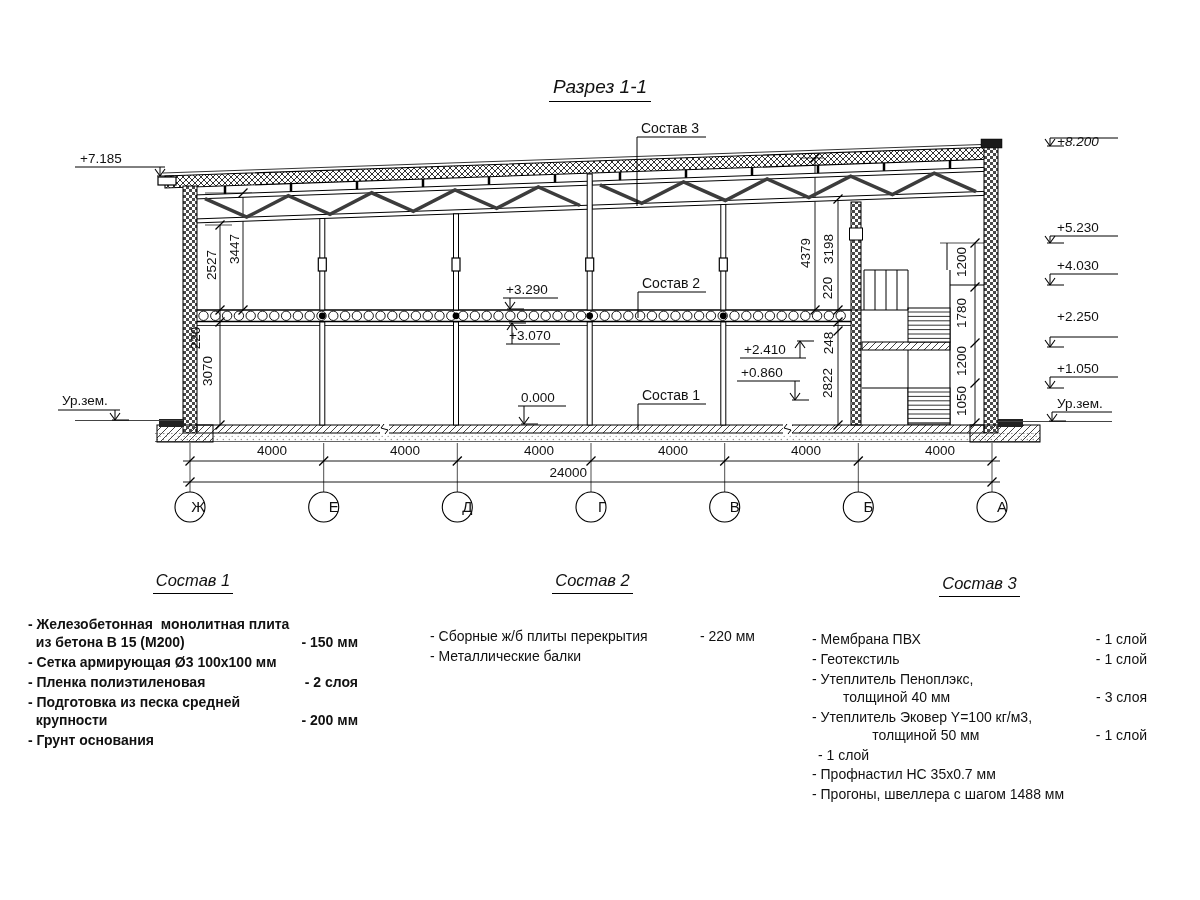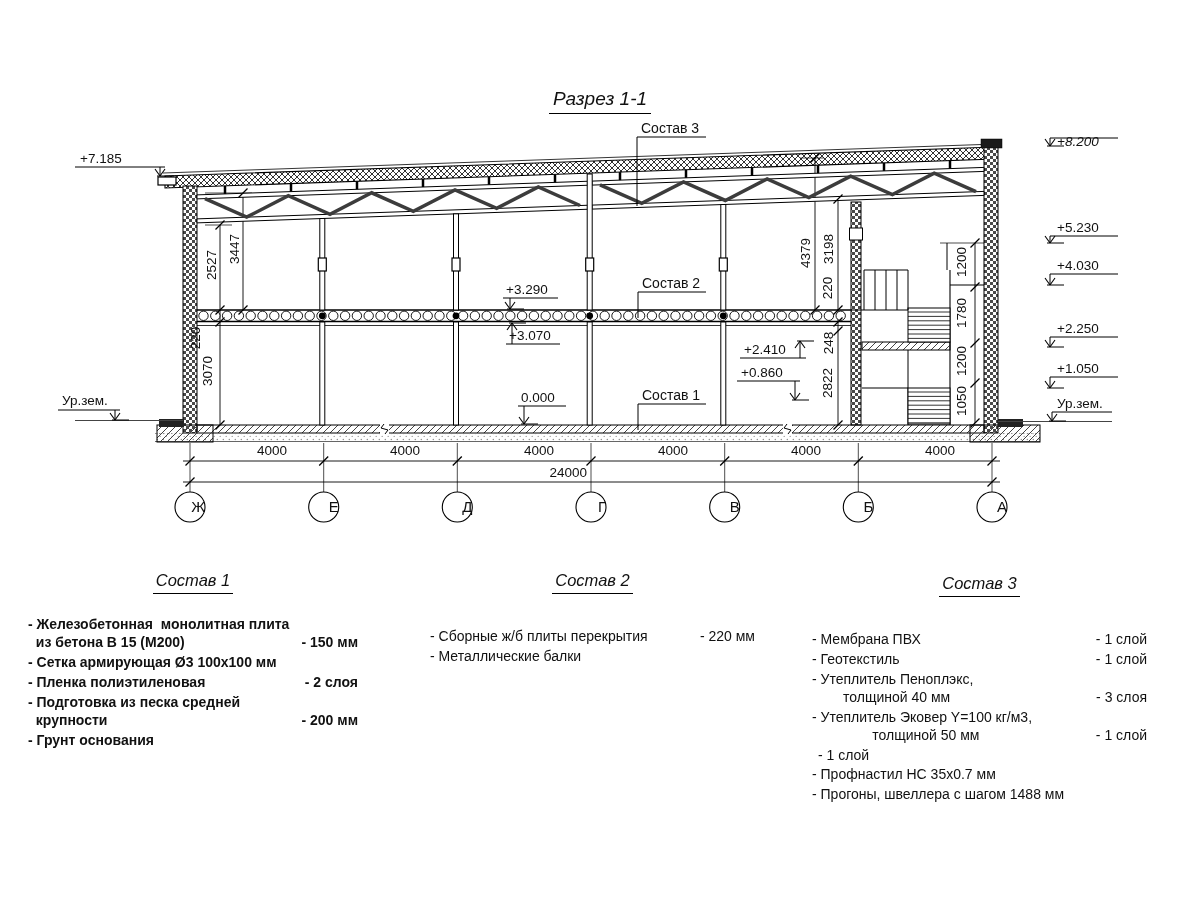--- a/index.html
+++ b/index.html
@@ -2,21 +2,21 @@
 <html><head>
 <meta charset="utf-8">
 <style>
   html,body{margin:0;padding:0;background:#fff;}
   #page{position:relative;width:1200px;height:900px;background:#fff;overflow:hidden;
         font-family:"Liberation Sans",sans-serif;color:#111;}
   #dwg{position:absolute;left:0;top:0;}
   .lbl{position:absolute;font-size:13.5px;line-height:14px;color:#111;white-space:nowrap;}
   .rot{width:60px;text-align:center;transform:rotate(-90deg);}
   .ctr{text-align:right;}
-  .sheet-title{position:absolute;left:470px;top:88px;width:260px;text-align:center;
+  .sheet-title{position:absolute;left:470px;top:76px;width:260px;text-align:center;
         font-style:italic;font-size:19px;}
   .sheet-title span{display:inline-block;padding:0 4px 3px;border-bottom:1.4px solid #000;}
   .callout{font-size:14px;}
   .legend{position:absolute;font-size:14px;line-height:1.28;}
   .ltitle{display:table;margin:0 auto;font-style:italic;font-size:16.5px;
         padding:0 3px 2px;border-bottom:1.4px solid #000;}
   .lbody{display:block;}
   .lrow{display:flex;justify-content:space-between;align-items:flex-end;margin-top:2px;}
   .lname{white-space:pre-wrap;}
   .lval{white-space:nowrap;padding-left:6px;}
@@ -360,21 +360,21 @@
         <line x1="638" y1="404" x2="706" y2="404" stroke="#000" stroke-width="1"></line>
         <line x1="638" y1="404" x2="638" y2="430" stroke="#000" stroke-width="1"></line>
       </g>
     </svg>
 
   <div class="lbl" style="left:80px;top:152px;">+7.185</div>
   <div class="lbl" style="left:62px;top:394px;">Ур.зем.</div>
   <div class="lbl" style="left:1057px;top:135px;font-style:italic;">+8.200</div>
   <div class="lbl" style="left:1057px;top:221px;">+5.230</div>
   <div class="lbl" style="left:1057px;top:259px;">+4.030</div>
-  <div class="lbl" style="left:1057px;top:322px;">+2.250</div>
+  <div class="lbl" style="left:1057px;top:310px;">+2.250</div>
   <div class="lbl" style="left:1057px;top:362px;">+1.050</div>
   <div class="lbl" style="left:1057px;top:397px;">Ур.зем.</div>
   <div class="lbl" style="left:506px;top:283px;">+3.290</div>
   <div class="lbl" style="left:509px;top:329px;">+3.070</div>
   <div class="lbl" style="left:521px;top:391px;">0.000</div>
   <div class="lbl" style="left:744px;top:343px;">+2.410</div>
   <div class="lbl" style="left:741px;top:366px;">+0.860</div>
 
   <div class="lbl callout" style="left:641px;top:121px;">Состав 3</div>
   <div class="lbl callout" style="left:642px;top:276px;">Состав 2</div>

